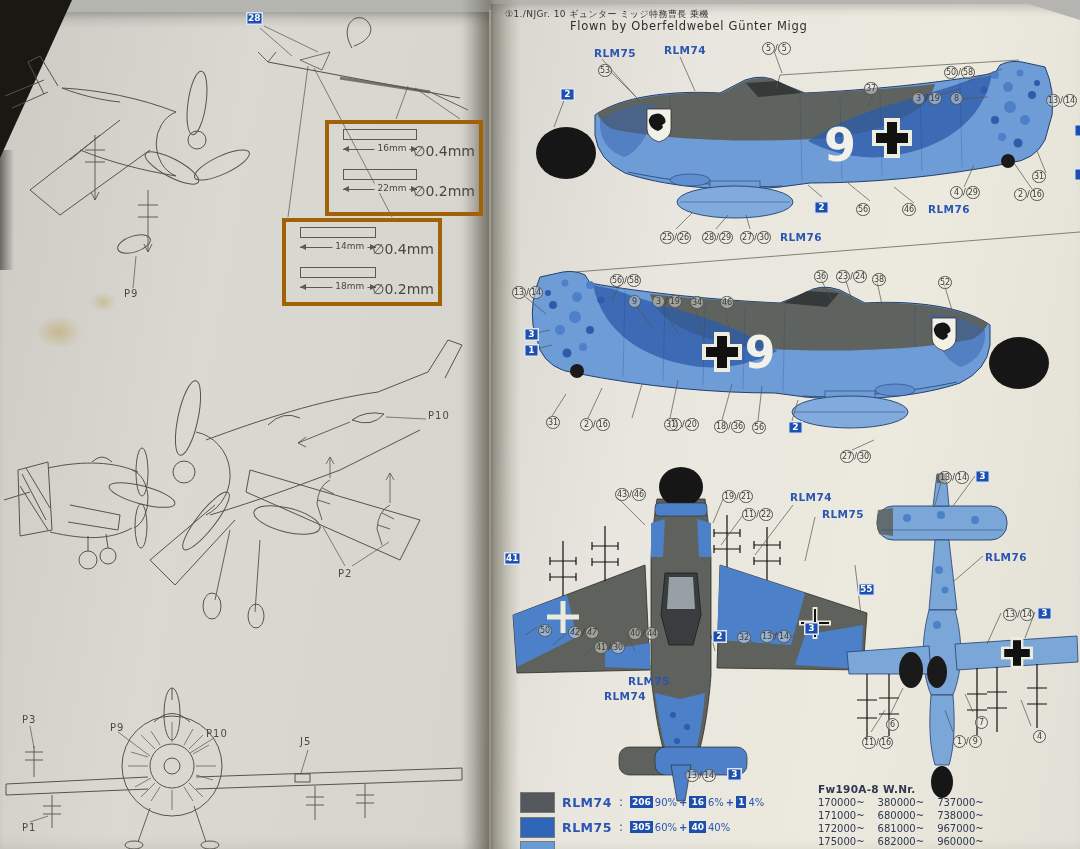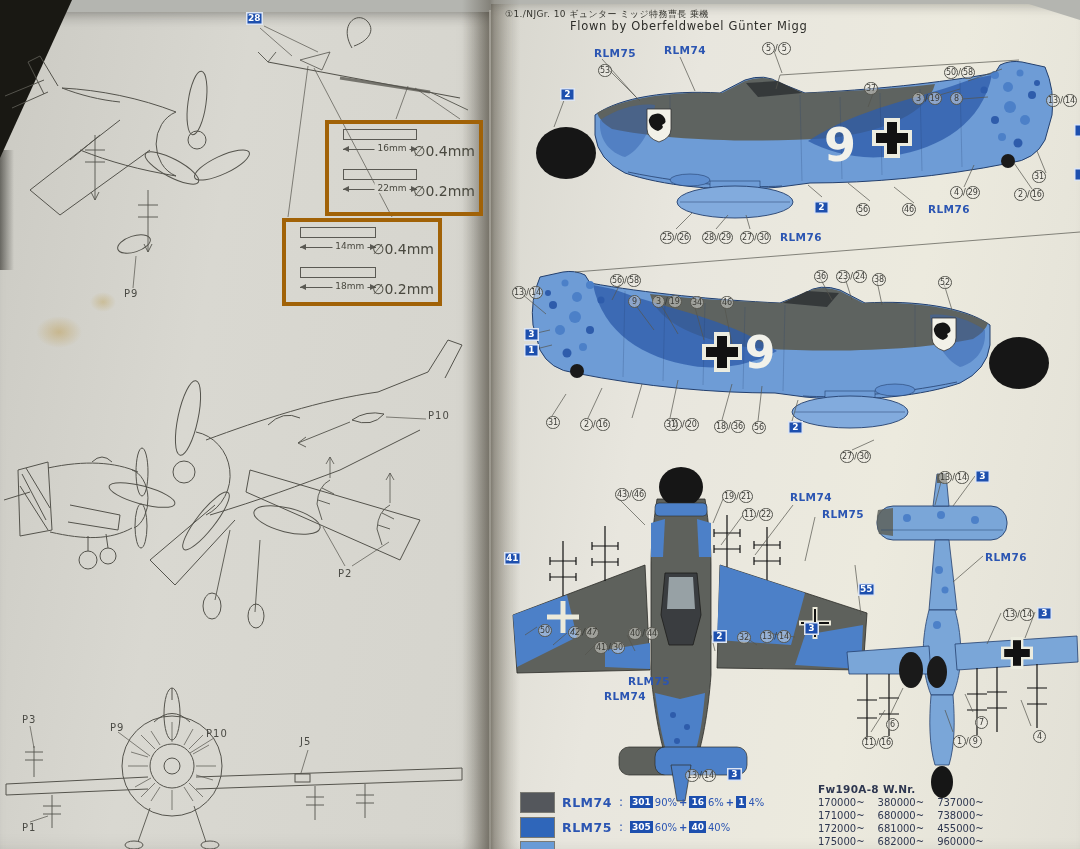--- a/index.html
+++ b/index.html
@@ -456,21 +456,21 @@
       <span class="co co-circ" style="left: 953px; top: 735px;"><span class="c">1</span>/<span class="c">9</span></span>
       <span class="co co-circ" style="left: 1033px; top: 730px;"><span class="c">4</span></span>
     </div>
 
   <div class="legend">
     <div class="legend-row" id="lrow0">
       <div class="swatch" style="background: rgb(84, 87, 92);"></div>
       <span class="lname">RLM74</span>
       <span class="lcolon">:</span>
       <span class="lparts">
-          <span class="pcode">301</span>
+          <span class="pcode">206</span>
           <span class="ppct">90%</span>
           <span class="pplus">+</span>
           <span class="pcode">16</span>
           <span class="ppct">6%</span>
           <span class="pplus">+</span>
           <span class="pcode">1</span>
           <span class="ppct">4%</span>
         </span>
     </div>
     <div class="legend-row" id="lrow1">
@@ -499,20 +499,20 @@
         </div>
       <div class="wnr-col">
           <span>380000~</span>
           <span>680000~</span>
           <span>681000~</span>
           <span>682000~</span>
         </div>
       <div class="wnr-col">
           <span>737000~</span>
           <span>738000~</span>
-          <span>455000~</span>
+          <span>967000~</span>
           <span>960000~</span>
           <span>961000~</span>
         </div>
     </div>
   </div>
 
 </div>
 
 </body></html>

